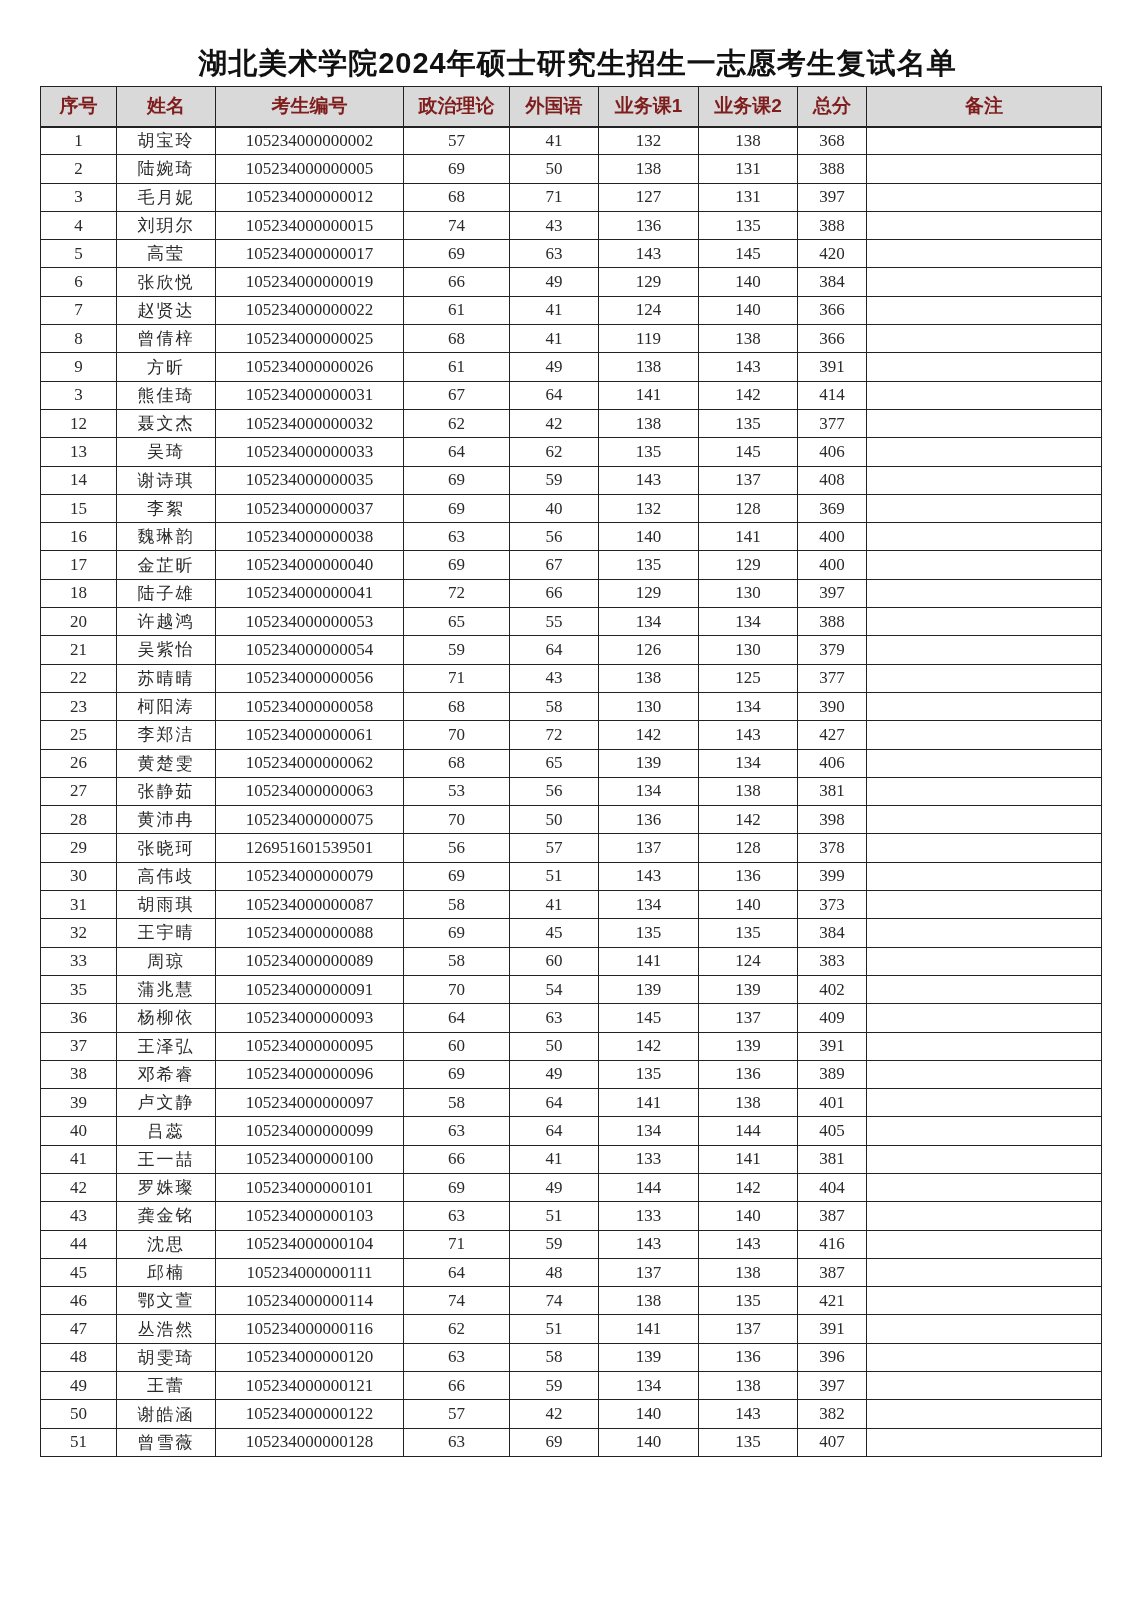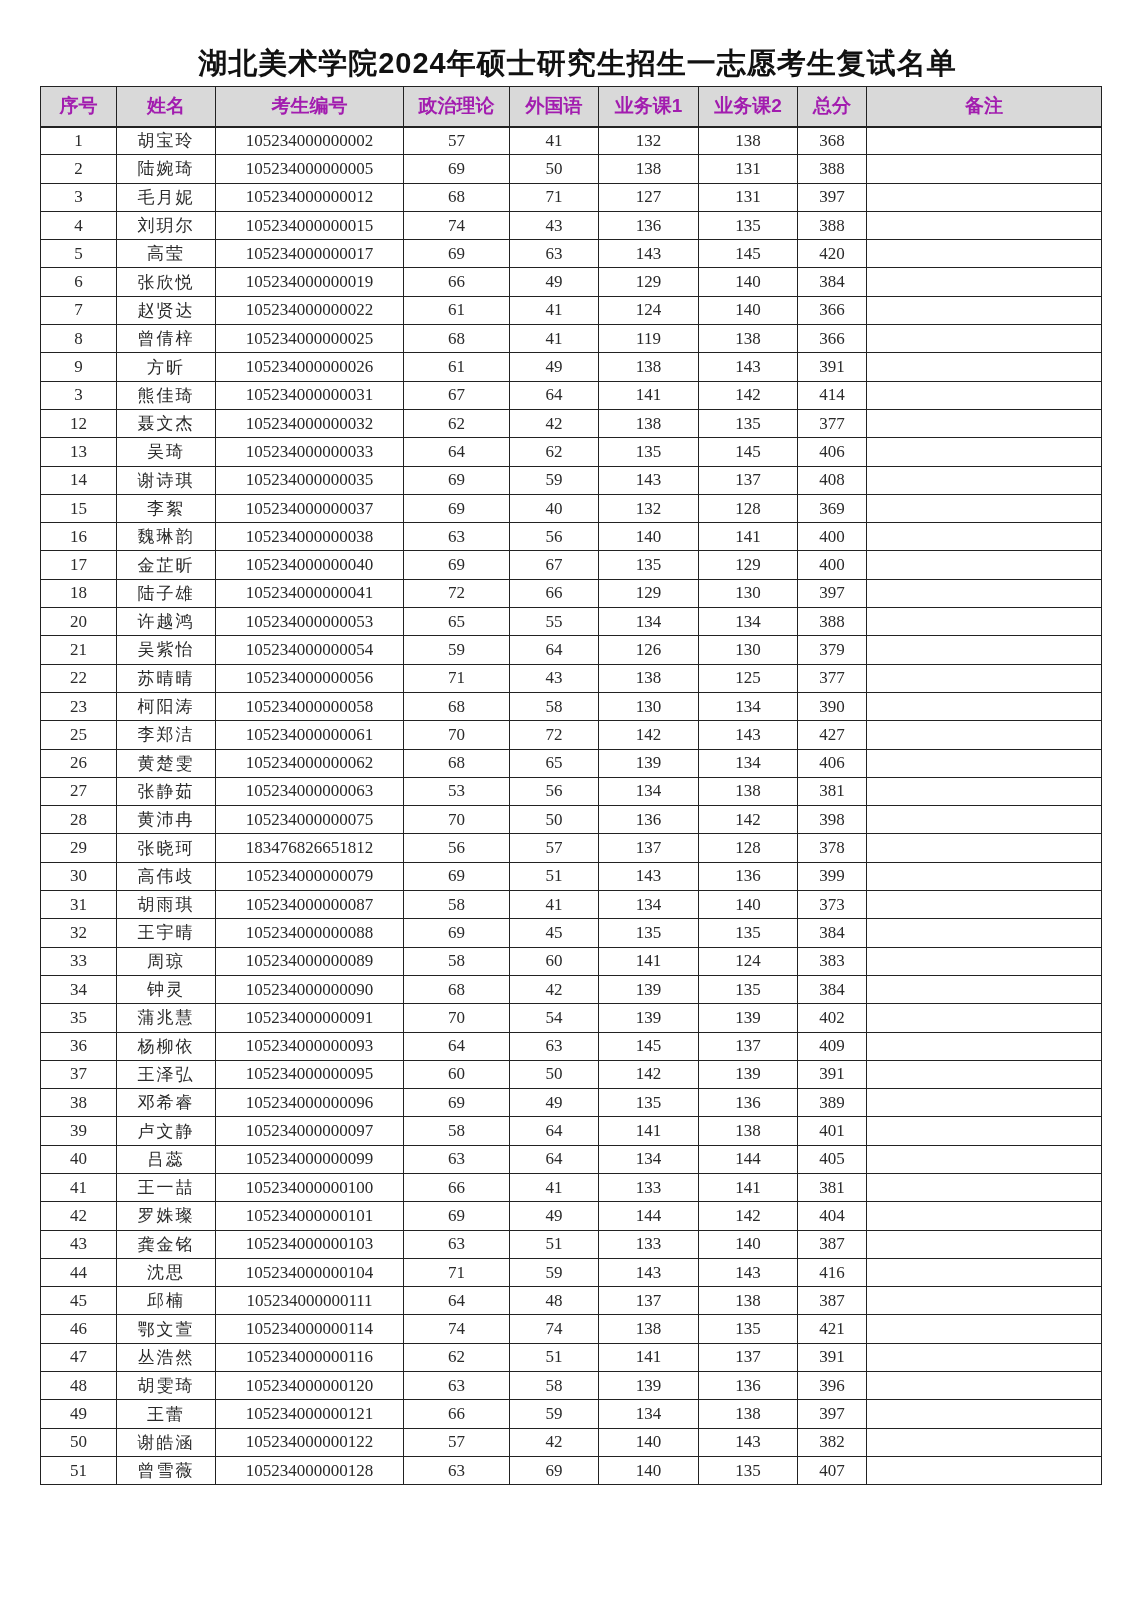--- a/index.html
+++ b/index.html
@@ -49,21 +49,21 @@
     white-space: nowrap;
   }
   .score-table thead tr {
     height: 40px;
   }
   .score-table thead th {
     background: #d9d9d9;
     font-family: "Liberation Sans", "DejaVu Sans", sans-serif;
     font-weight: 700;
     font-size: 19px;
-    color: #a21caf;
+    color: #7f1d1d;
     border-bottom-width: 2.2px;
   }
   .score-table tbody tr {
     height: 28.3px;
   }
   .score-table tbody td {
     color: #2a2a2a;
     background: #ffffff;
   }
   .score-table td.cell-name {
@@ -372,21 +372,21 @@
           <td class="c3">70</td>
           <td class="c4">50</td>
           <td class="c5">136</td>
           <td class="c6">142</td>
           <td class="c7">398</td>
           <td class="c8"></td>
         </tr>
         <tr>
           <td class="c0">29</td>
           <td class="c1 cell-name">张晓珂</td>
-          <td class="c2">183476826651812</td>
+          <td class="c2">126951601539501</td>
           <td class="c3">56</td>
           <td class="c4">57</td>
           <td class="c5">137</td>
           <td class="c6">128</td>
           <td class="c7">378</td>
           <td class="c8"></td>
         </tr>
         <tr>
           <td class="c0">30</td>
           <td class="c1 cell-name">高伟歧</td>
@@ -425,31 +425,20 @@
           <td class="c1 cell-name">周琼</td>
           <td class="c2">105234000000089</td>
           <td class="c3">58</td>
           <td class="c4">60</td>
           <td class="c5">141</td>
           <td class="c6">124</td>
           <td class="c7">383</td>
           <td class="c8"></td>
         </tr>
         <tr>
-          <td class="c0">34</td>
-          <td class="c1 cell-name">钟灵</td>
-          <td class="c2">105234000000090</td>
-          <td class="c3">68</td>
-          <td class="c4">42</td>
-          <td class="c5">139</td>
-          <td class="c6">135</td>
-          <td class="c7">384</td>
-          <td class="c8"></td>
-        </tr>
-        <tr>
           <td class="c0">35</td>
           <td class="c1 cell-name">蒲兆慧</td>
           <td class="c2">105234000000091</td>
           <td class="c3">70</td>
           <td class="c4">54</td>
           <td class="c5">139</td>
           <td class="c6">139</td>
           <td class="c7">402</td>
           <td class="c8"></td>
         </tr>

